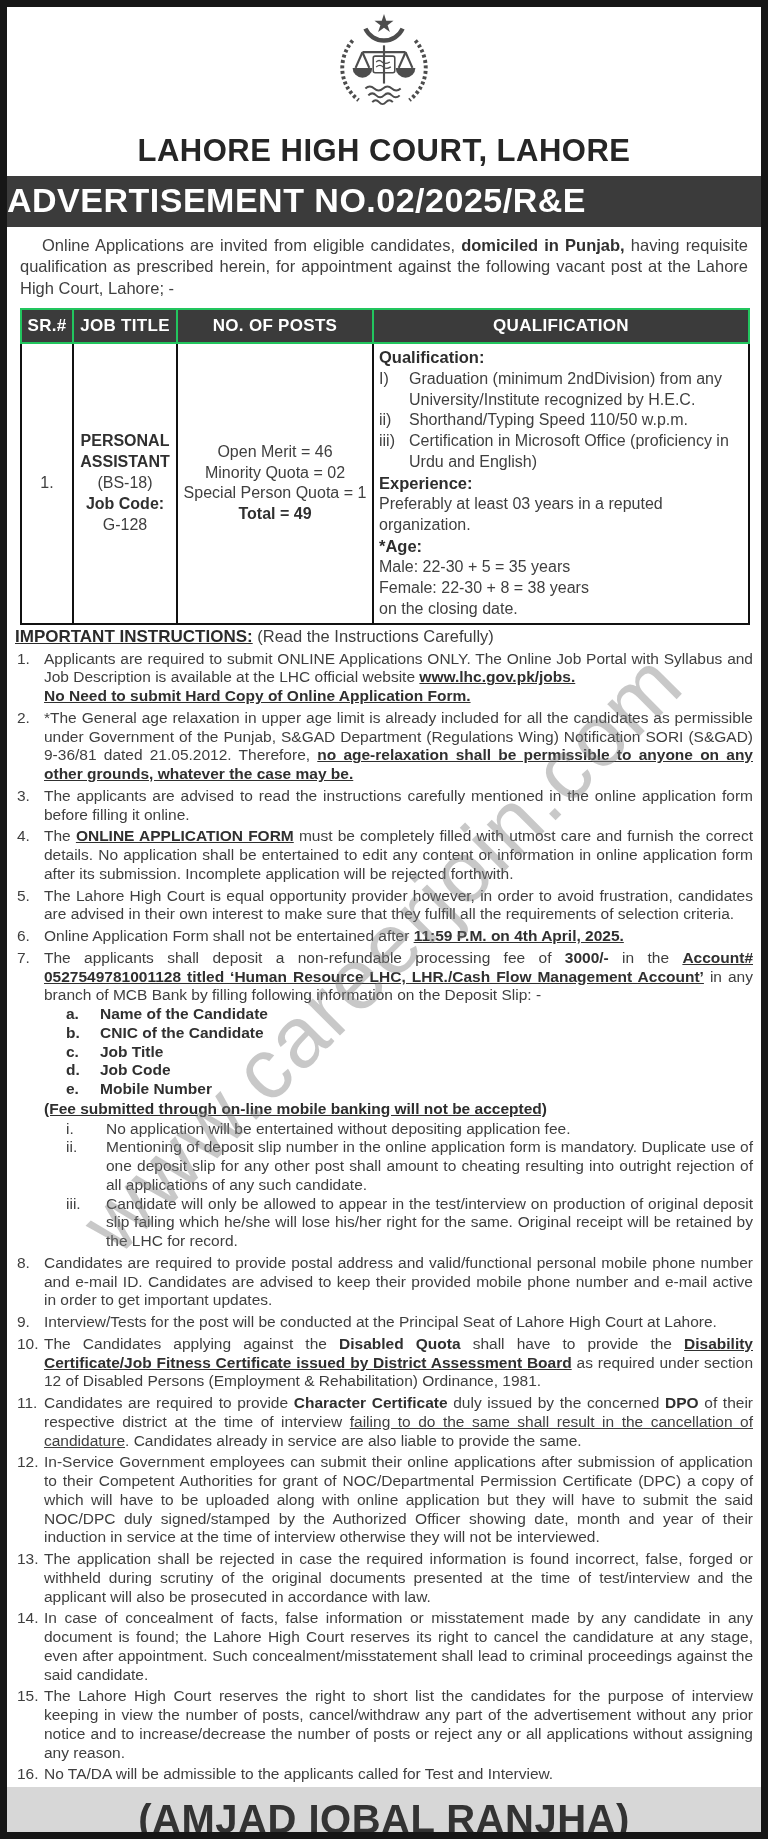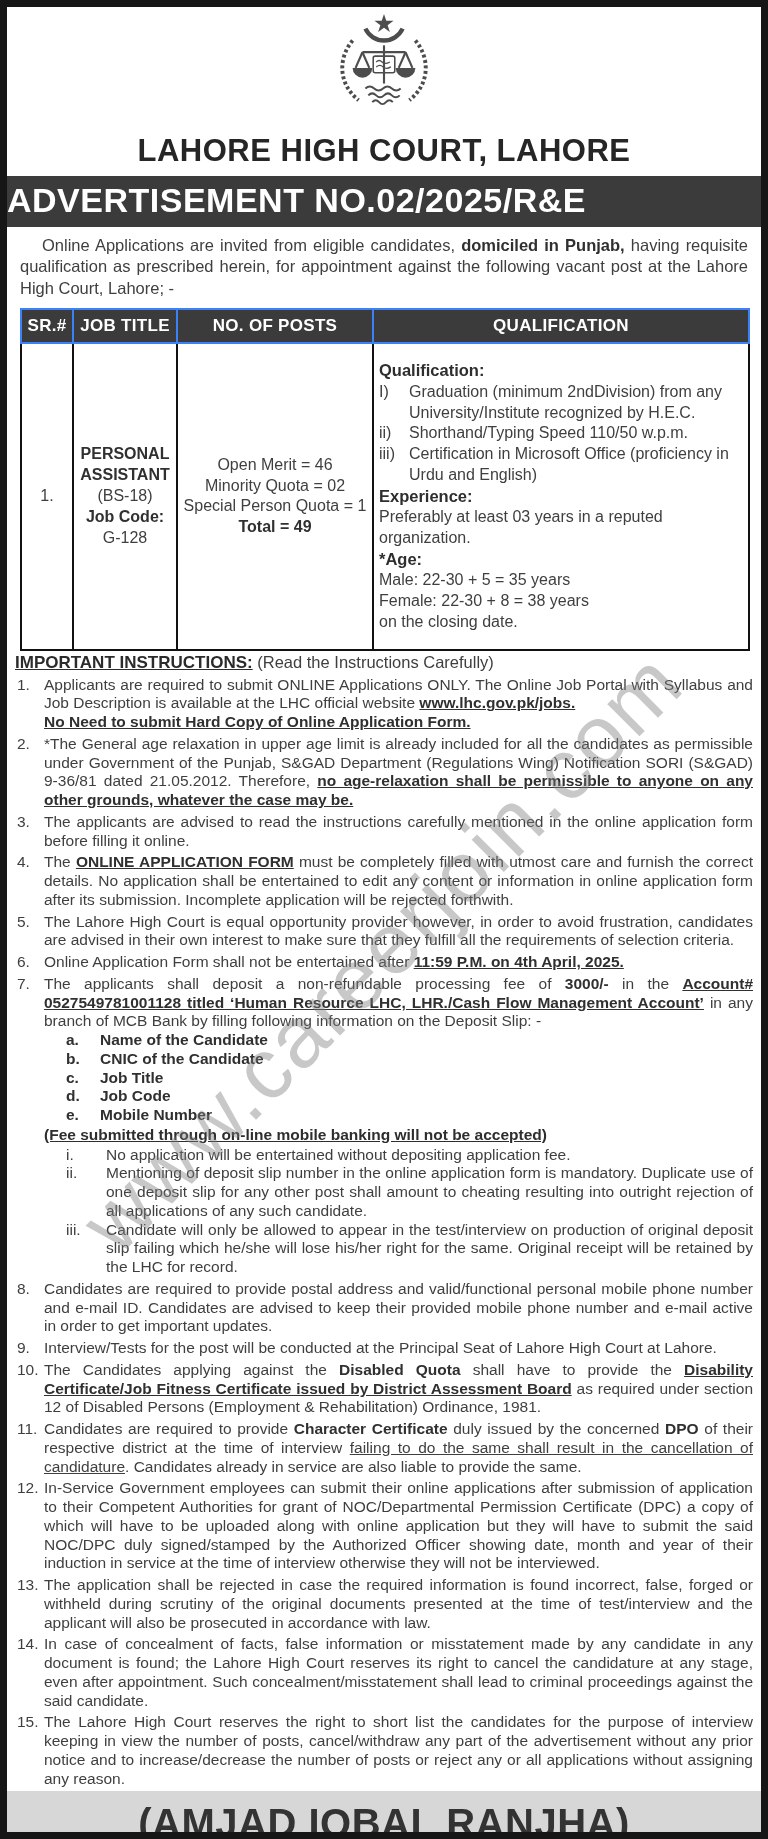--- a/index.html
+++ b/index.html
@@ -20,25 +20,25 @@
   }
   .intro{
     margin:8px 13px 9px; font-size:16.5px; line-height:1.3;
     text-align:justify; text-indent:22px;
   }
   table.posts{
     border-collapse:collapse; margin:0 13px; table-layout:fixed;
     width:728px;
   }
   table.posts th{
-    background:#3b3b3b; color:#fff; border:2px solid #3b82f6;
+    background:#3b3b3b; color:#fff; border:2px solid #22c55e;
     font-size:17px; padding:6px 2px; letter-spacing:.3px;
   }
   table.posts td{
-    border:2px solid #111; padding:16px 5px; font-size:16px; line-height:1.3;
+    border:2px solid #111; padding:3px 5px; font-size:16px; line-height:1.3;
   }
   td.c{text-align:center; vertical-align:middle;}
   td.qual{vertical-align:top;}
   .qual-label{font-weight:bold; color:#2e2e2e; font-size:16.5px;}
   .qrow{display:flex;}
   .qrow .qnum{flex:0 0 30px;}
   .qrow .qtext{flex:1;}
   .jt-line,.np-line{display:block;}
   .b{font-weight:bold; color:#303030;}
   .u{text-decoration:underline;}
@@ -238,20 +238,24 @@
           <div class="body"><span>The application shall be rejected in case the required information is found incorrect, false, forged or withheld during scrutiny of the original documents presented at the time of test/interview and the applicant will also be prosecuted in accordance with law.</span></div>
         </div>
         <div class="item">
           <span class="num">14.</span>
           <div class="body"><span>In case of concealment of facts, false information or misstatement made by any candidate in any document is found; the Lahore High Court reserves its right to cancel the candidature at any stage, even after appointment. Such concealment/misstatement shall lead to criminal proceedings against the said candidate.</span></div>
         </div>
         <div class="item">
           <span class="num">15.</span>
           <div class="body"><span>The Lahore High Court reserves the right to short list the candidates for the purpose of interview keeping in view the number of posts, cancel/withdraw any part of the advertisement without any prior notice and to increase/decrease the number of posts or reject any or all applications without assigning any reason.</span></div>
         </div>
+        <div class="item">
+          <span class="num">16.</span>
+          <div class="body"><span>No TA/DA will be admissible to the applicants called for Test and Interview.</span></div>
+        </div>
       </div>
   </div>
 
   <div class="sig">
     <div class="sig-name">(AMJAD IQBAL RANJHA)</div>
 
   </div>
 
   <div class="watermark">www.careerjoin.com</div>
 </div>

